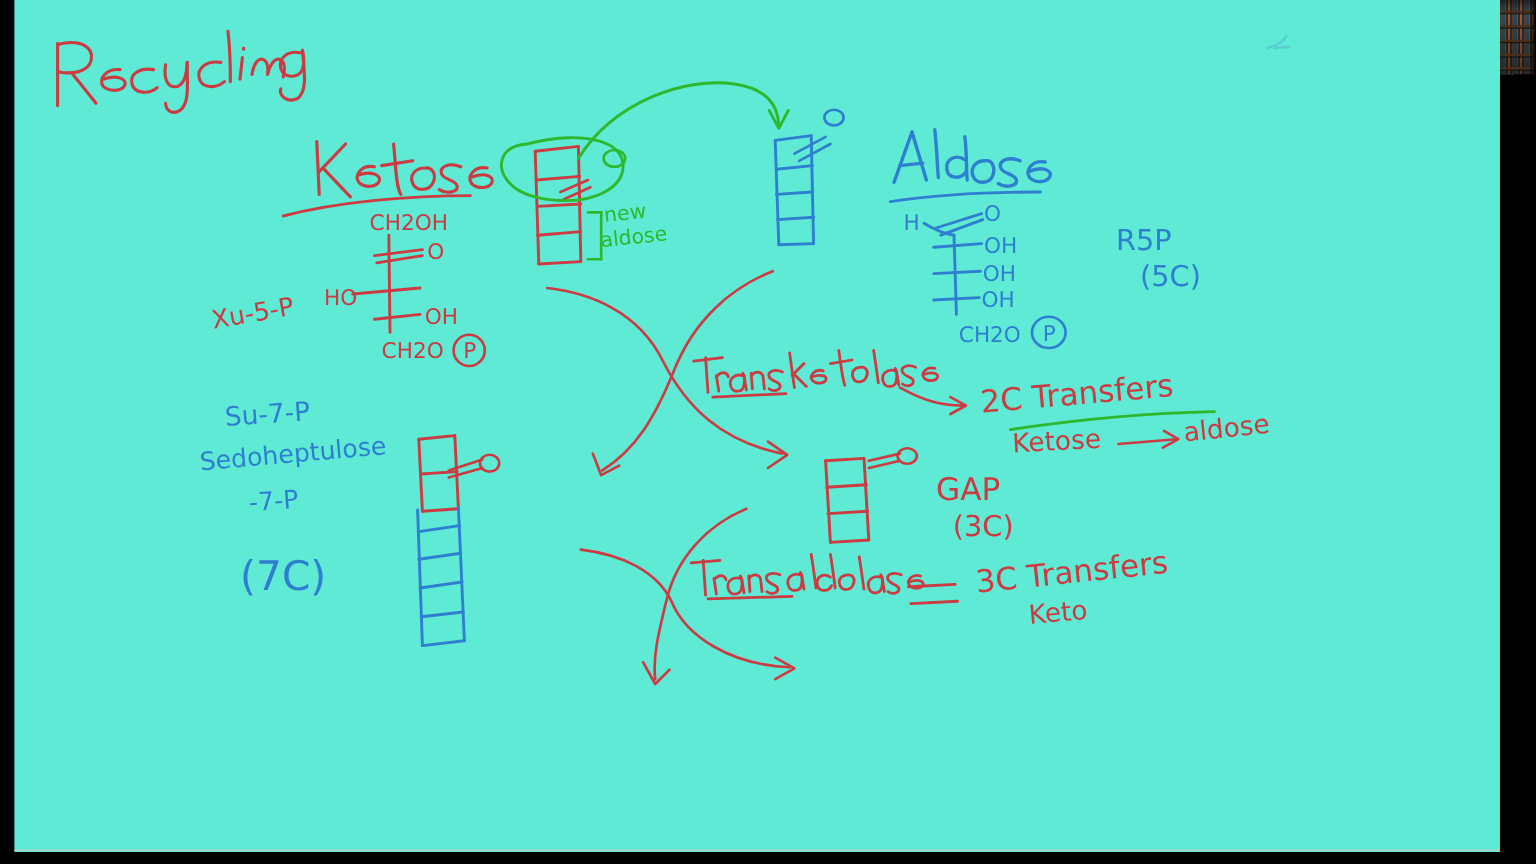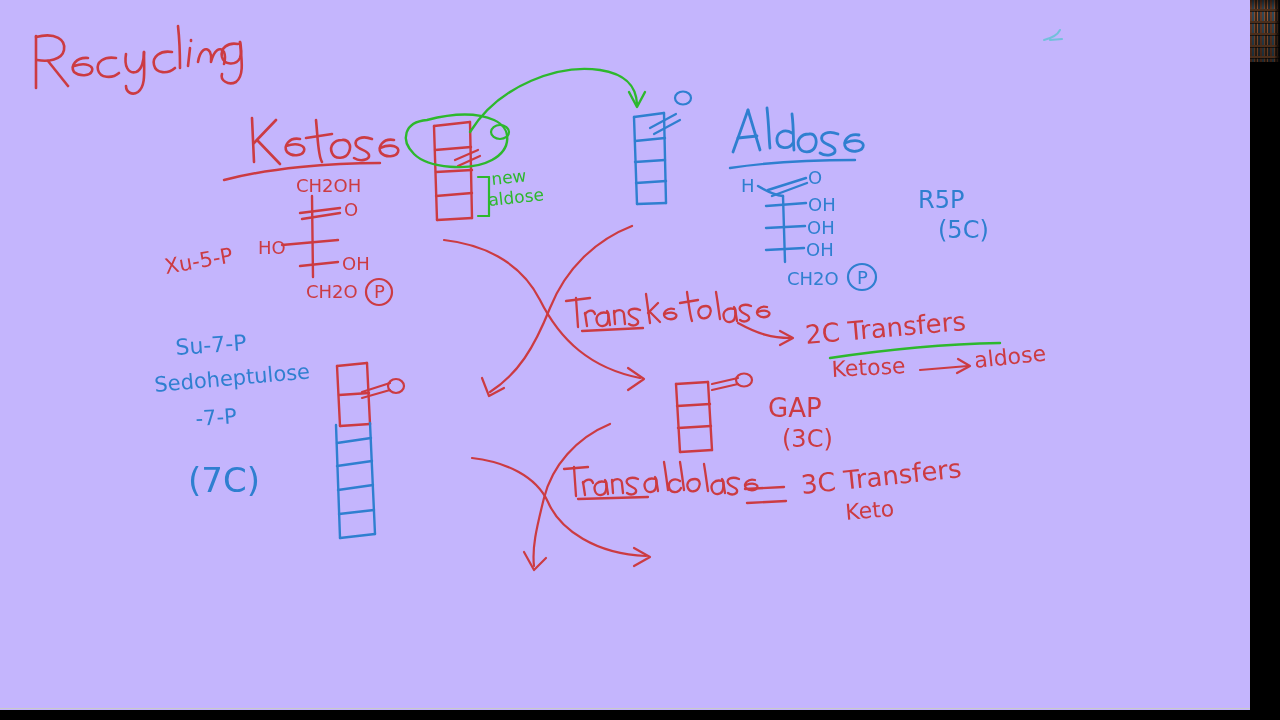--- a/index.html
+++ b/index.html
@@ -15,25 +15,25 @@
     font-family: "Liberation Sans", sans-serif;
   }
   #stage {
     position: relative;
     width: 1280px;
     height: 720px;
     background: #000000;
   }
   #board {
     position: absolute;
-    left: 0;
+    left: 12px;
     top: 0;
     width: 1250px;
     height: 710px;
-    background: #c4b5fd;
+    background: #5eead4;
   }
   #board-bottom-rule {
     position: absolute;
     left: 0;
     top: 708px;
     width: 1250px;
     height: 1px;
     background: #c9c9c9;
   }
   #ink {

